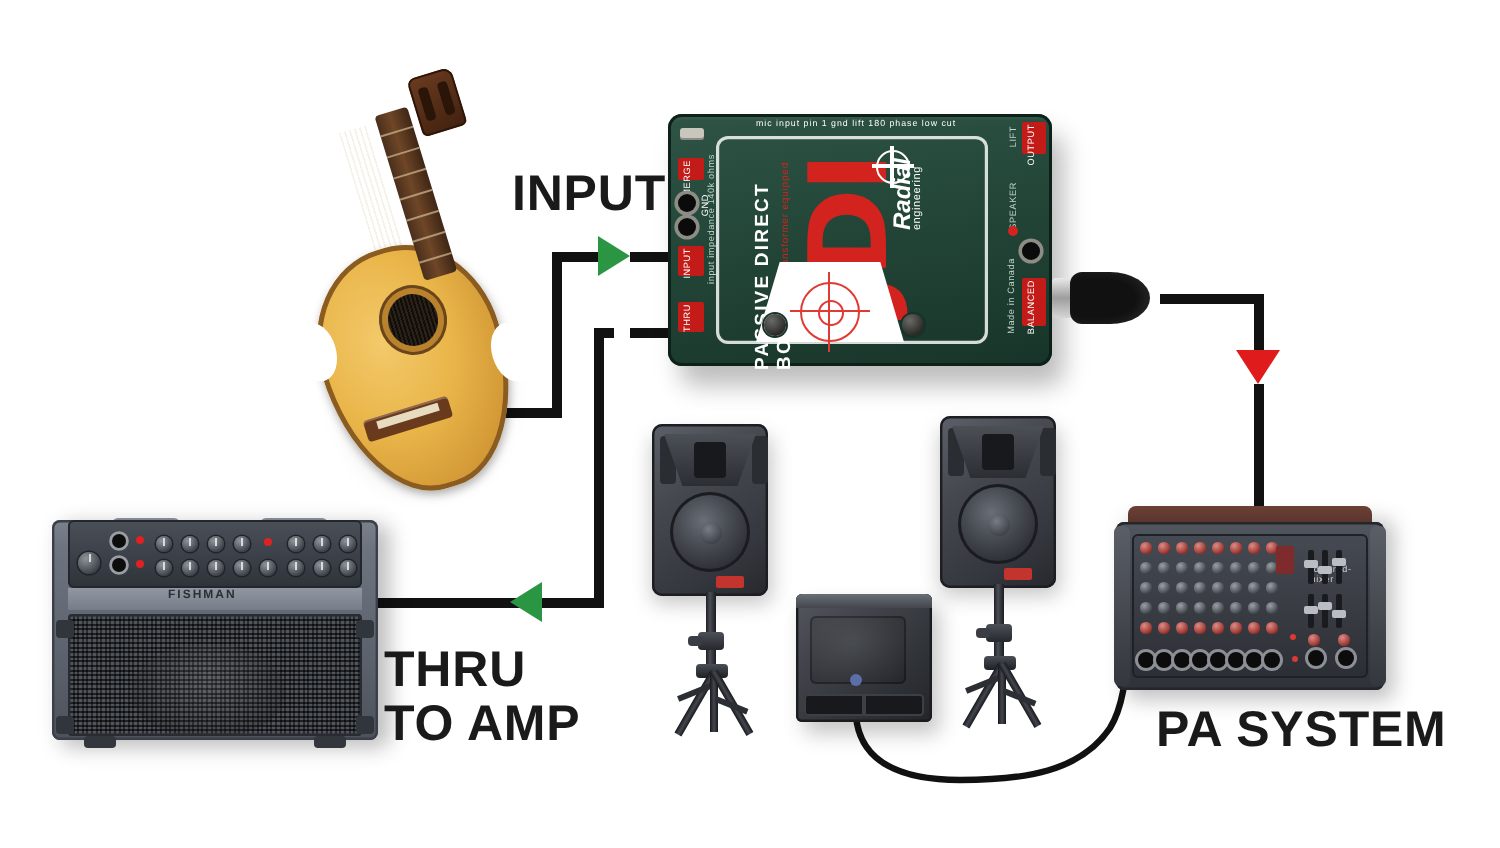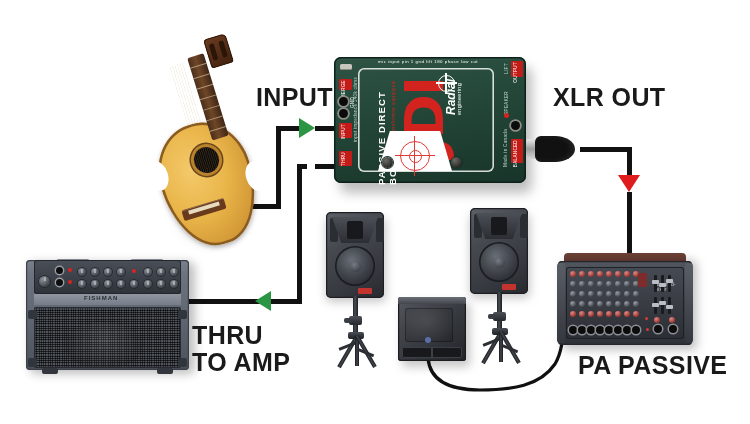--- a/index.html
+++ b/index.html
@@ -505,18 +505,17 @@
       <div class="mx-jack" style="left:48px;top:59px;"></div>
       <div class="mx-jack" style="left:57px;top:59px;"></div>
       <div class="mx-jack" style="left:66px;top:59px;"></div>
       <div class="mx-jack" style="left:88px;top:58px;"></div>
       <div class="mx-jack" style="left:103px;top:58px;"></div>
       <div class="mx-led" style="left:80px;top:61px;"></div>
     </div>
   </div>
 
   <div class="lbl" id="lbl-input">INPUT</div>
-  <div class="lbl" id="lbl-xlr">XLR OUT</div>
   <div class="lbl" id="lbl-thru">THRU
 TO AMP</div>
-  <div class="lbl" id="lbl-pa">PA PASSIVE</div>
+  <div class="lbl" id="lbl-pa">PA SYSTEM</div>
 
 </div>
 
 </body></html>

